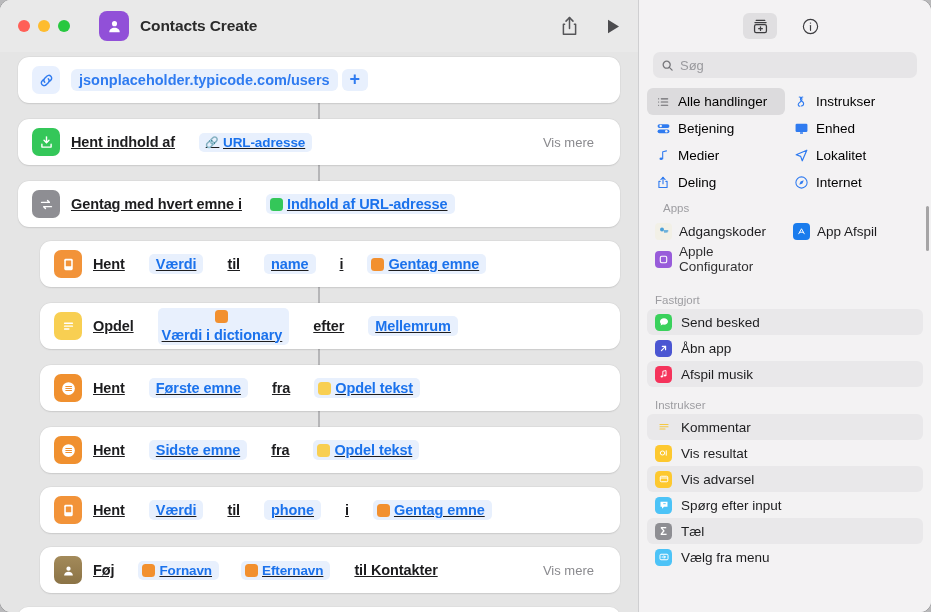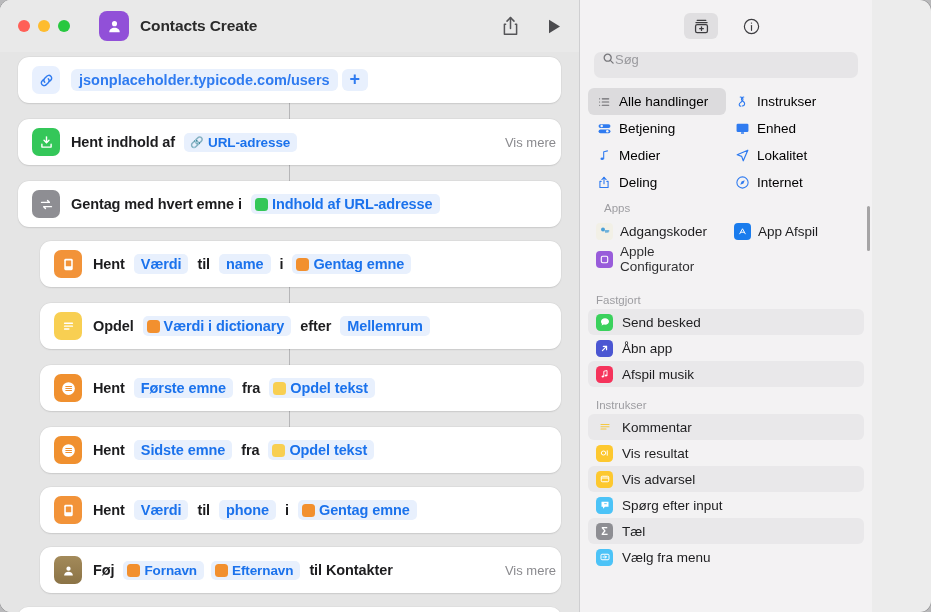--- a/index.html
+++ b/index.html
@@ -15,21 +15,21 @@
     background: #ececec;
     border-radius: 11px;
     overflow: hidden;
     display: flex;
     box-shadow: 0 0 0 0.5px rgba(0,0,0,0.25);
   }
 
   
   #left {
     position: relative;
-    width: 579px; height: 612px;
+    width: 638px; height: 612px;
     background: #e5e5e5;
     display: flex; flex-direction: column;
   }
   #titlebar {
     height: 52px; flex: 0 0 52px;
     background: #e9e9e9;
     display: flex; align-items: center;
     padding: 0 16px 0 18px;
     position: relative;
   }
@@ -89,22 +89,23 @@
   .aicon.gray  { background: #8e8e93; }
   .aicon.orange { background: #f29339; }
   .aicon.orange2 { background: #f0902f; }
   .aicon.yellow { background: #f8cf52; }
   .aicon.brown { background: linear-gradient(180deg,#a38a5a,#8b7346); }
   .aicon.bluelite { background: #e8f0fe; }
 
   .row-text {
     font-size: 14.5px; color: #1d1d1f; font-weight: 700;
     display: flex; align-items: center; flex-wrap: nowrap;
-    gap: 1px; white-space: nowrap;
+    gap: 16px; white-space: nowrap;
     letter-spacing: -0.1px;
+    text-decoration: underline;
   }
   .row-text .w { padding: 0 5px; }
   .row-text .w:first-child { padding-left: 0; }
 
   .tok {
     background: #e8f0fd;
     color: #1b72ec;
     border-radius: 5px;
     padding: 2px 7px;
     font-weight: 700;
@@ -128,21 +129,21 @@
     font-weight: 700; font-size: 14.5px;
     border-radius: 6px; padding: 3px 8px;
   }
   .plus-pill {
     background: #e8f0fd; color: #2f7bf0;
     font-weight: 600; font-size: 18px; line-height: 14px;
     border-radius: 6px; padding: 3px 8px 5px;
     margin-left: 4px;
   }
   .vis-mere {
-    position: absolute; right: 5px;
+    position: absolute; right: 26px;
     font-size: 13px; color: #8a8a8e; font-weight: 400;
   }
 
   
   #right {
     width: 293px; height: 612px;
     background: #f3f2f3;
     display: flex; flex-direction: column;
     border-left: 0.5px solid #cfcfd1;
   }
@@ -154,22 +155,22 @@
   .sb-tb-btn {
     width: 34px; height: 26px; border-radius: 6px;
     display: flex; align-items: center; justify-content: center;
   }
   .sb-tb-btn.active { background: #e0dfe1; }
 
   #search-wrap { padding: 0 14px 10px; }
   #search {
     height: 26px; border-radius: 7px;
     background: #e6e5e7;
-    display: flex; align-items: flex-start;
-    padding: 0 8px; 
+    display: flex; align-items: center;
+    padding: 0 8px; gap: 6px;
   }
   #search input {
     border: none; background: transparent; outline: none;
     font-family: "Liberation Sans", sans-serif;
     font-size: 13px; color: #1d1d1f; width: 100%;
   }
   #search input::placeholder { color: #9a9a9e; }
 
   #cat-scroll {
     height: 200px; flex: 0 0 200px;
@@ -330,21 +331,21 @@
       <div class="card indent">
         <div class="aicon yellow">
           <svg width="17" height="17" viewBox="0 0 24 24" stroke="#fff" stroke-width="2" stroke-linecap="round">
             <path d="M6.5 7.5h11"></path>
               <path d="M6.5 11.5h11"></path>
               <path d="M6.5 15.5h6"></path>
           </svg>
         </div>
         <div class="row-text">
           <span class="w">Opdel</span>
-          <span class="tok" style="padding-left:4px;">
+          <span class="tok" style="padding-left:4px;flex-direction:column;">
             <span class="minich orange"></span>
             <span>Værdi i dictionary</span>
           </span>
           <span class="w">efter</span>
           <span class="tok">Mellemrum</span>
         </div>
       </div>
 
       <div class="connector"></div>
 

